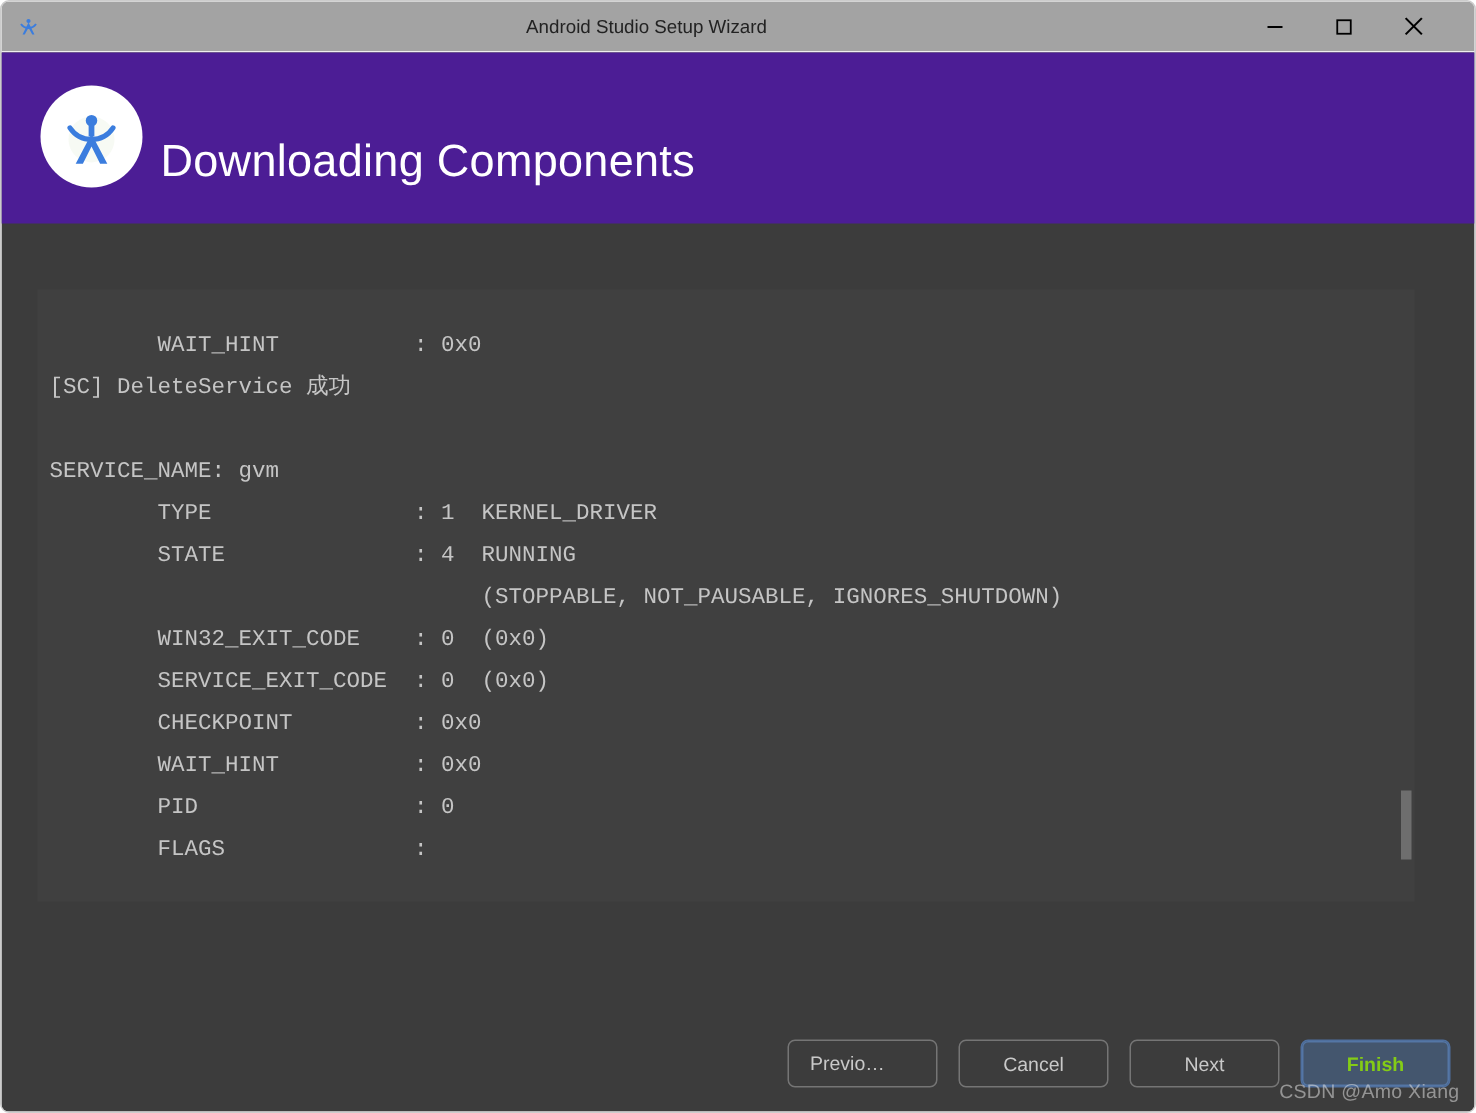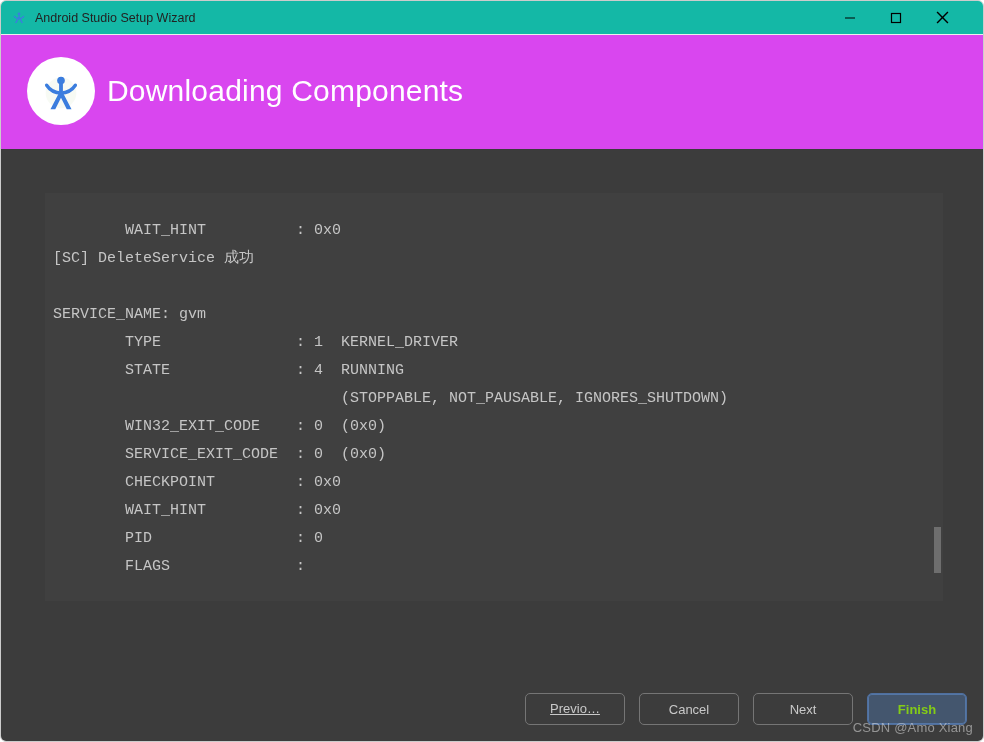--- a/index.html
+++ b/index.html
@@ -12,22 +12,23 @@
       border: 1px solid #ccc;
       border-radius: 6px;
       position: relative;
     }
     
     .titlebar {
       height: 34px;
       display: flex;
       align-items: center;
       padding: 0 18px 0 10px;
-      background: #14b8a6;
+      background: #a3a3a3;
       border-bottom: 1px solid #eee;
+      text-align: center;
     }
     .titlebar .app-icon {
       width: 16px; height: 16px;
       margin-right: 8px;
       display: inline-flex;
       align-items: center;
       justify-content: center;
     }
     .titlebar .title {
       font-size: 12.5px;
@@ -47,24 +48,24 @@
 
     
     .window-body {
       height: calc(100% - 34px);
       background: #3c3c3c;
       display: flex;
       flex-direction: column;
     }
     
     .header-strip {
-      background: #d946ef;
+      background: #4c1d95;
       padding: 22px 26px 24px 26px;
       display: flex;
-      align-items: center;
+      align-items: flex-end;
       gap: 6px;
     }
     .header-strip .badge {
       width: 68px; height: 68px;
       border-radius: 50%;
       background: #fff;
       display: flex;
       align-items: center;
       justify-content: center;
       position: relative;
@@ -83,21 +84,21 @@
       font-size: 30px;
       font-weight: 400;
       color: #fff;
       letter-spacing: 0.2px;
       margin-left: 6px;
     }
 
     
     .console-wrap {
       flex: 1;
-      padding: 44px 40px 10px 44px;
+      padding: 44px 40px 10px 24px;
       display: flex;
       flex-direction: column;
     }
     .console {
       background: #404040;
       width: 100%;
       height: 408px;
       padding: 24px 8px 24px 8px;
       position: relative;
       font-family: "Consolas", "Menlo", "Courier New", monospace;
@@ -146,23 +147,22 @@
       color: #84cc16;
       font-weight: 600;
       box-shadow: 0 0 0 1px rgba(100,150,220,0.5) inset;
     }
     .btn.previous {
       overflow: hidden;
       text-overflow: ellipsis;
       white-space: nowrap;
       display: block;
       line-height: 30px;
-      text-align: center;
+      text-align: left;
       max-width: 100px;
-      text-decoration: underline;
     }
 
     .watermark {
       position: absolute;
       right: 10px;
       bottom: 6px;
       font-size: 13px;
       color: rgba(220,220,220,0.55);
       letter-spacing: 0.2px;
       pointer-events: none;

